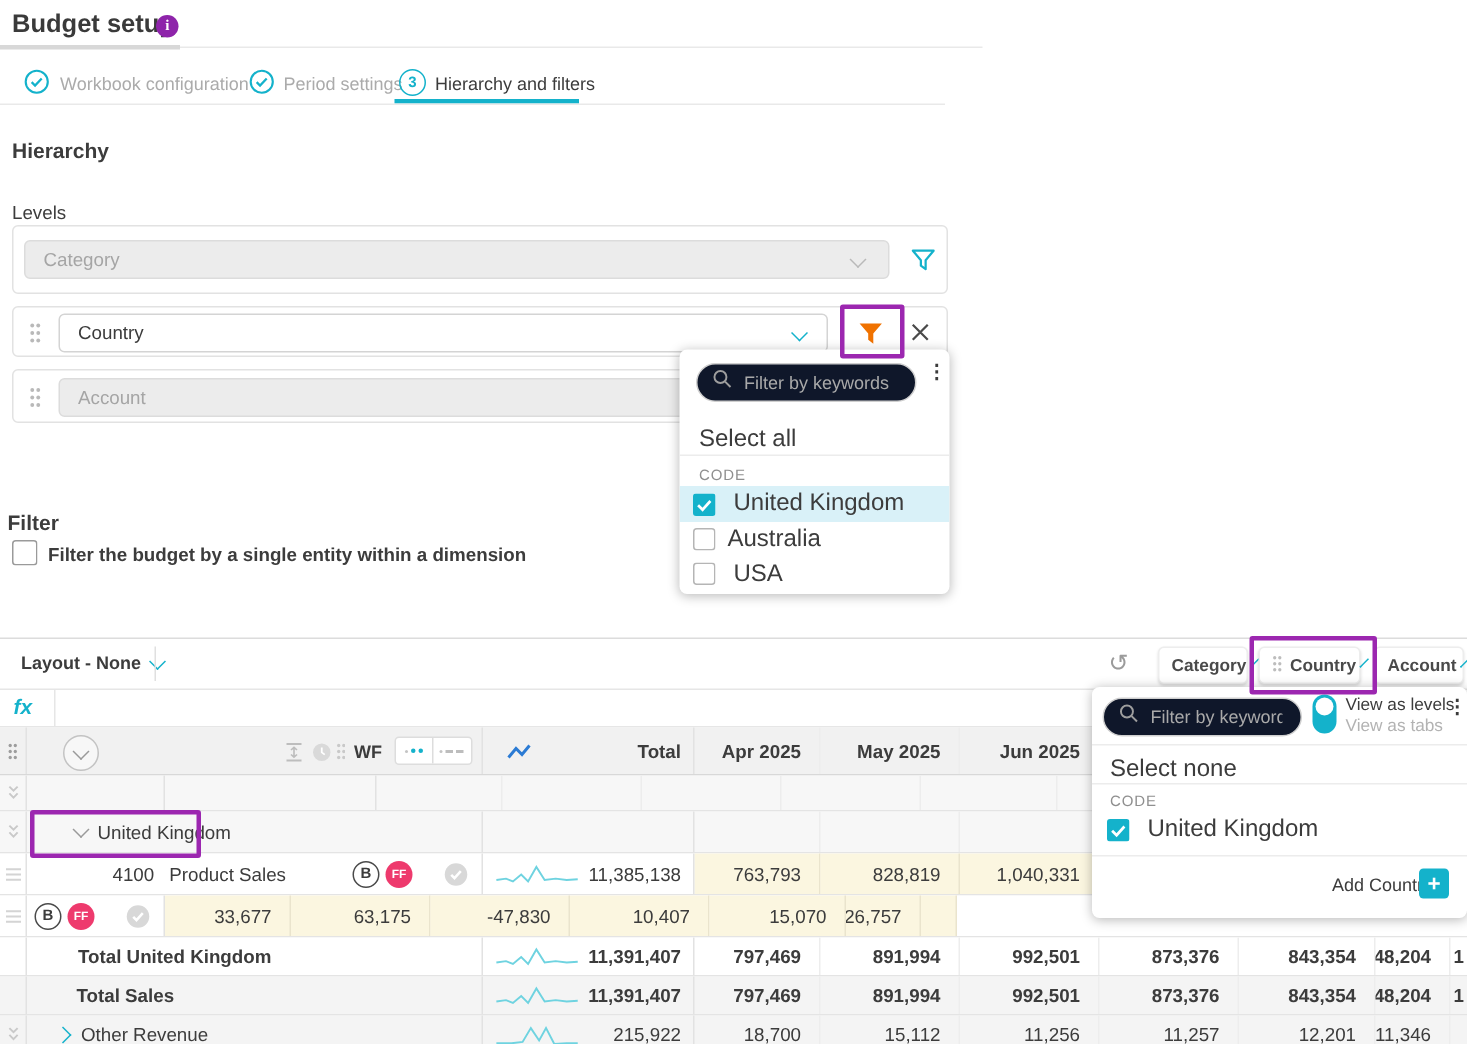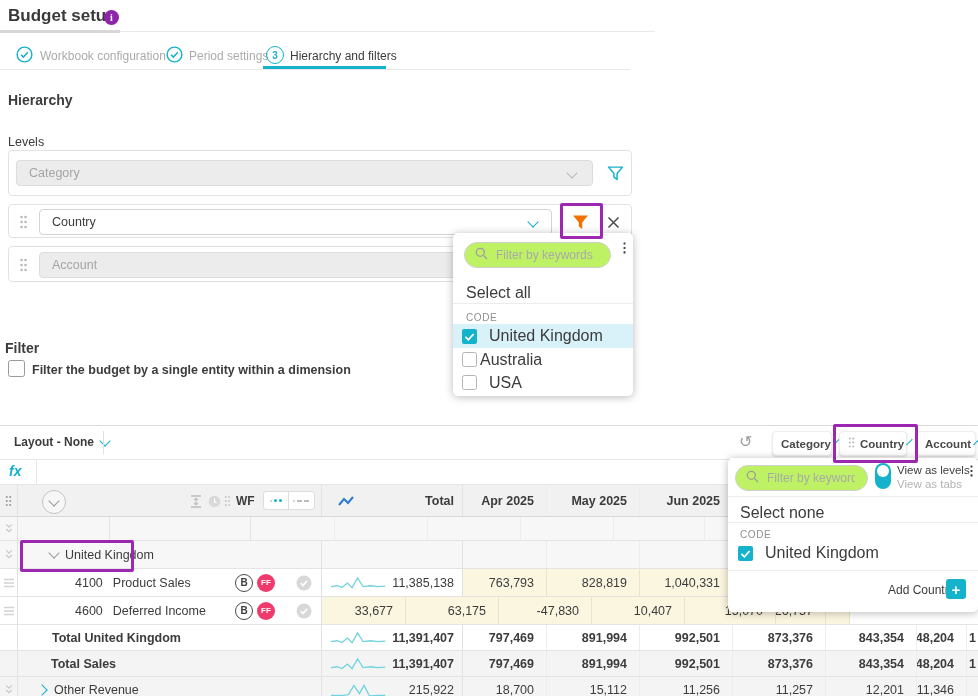--- a/index.html
+++ b/index.html
@@ -15,21 +15,21 @@
   .title{font-size:17px;font-weight:700;color:#3a3a3a;}
   .info-dot{display:inline-flex;align-items:center;justify-content:center;width:15px;height:15px;border-radius:50%;background:#8e24aa;color:#fff;font-size:10px;font-weight:700;font-family:"Liberation Serif",serif;}
   .step-label{font-size:12px;color:#ababab;}
   .step-label.active{color:#3c3c3c;}
   .step3{width:16px;height:16px;border-radius:50%;border:1.5px solid #14b2cb;color:#14b2cb;font-size:10px;font-weight:700;display:flex;align-items:center;justify-content:center;}
   .h2{font-size:14px;font-weight:700;color:#3c3c3c;}
   .lvl-wrap{position:absolute;left:8px;width:624px;border:1px solid #e2e2e2;border-radius:4px;background:#fff;box-sizing:border-box;}
   .lvl-input{position:absolute;height:26px;border:1px solid #d4d4d4;border-radius:4px;box-sizing:border-box;display:flex;align-items:center;font-size:12.5px;padding:0 12px;background:#fff;}
   .lvl-input.disabled{background:#ececec;color:#a5a5a5;border-color:#dcdcdc;}
   .popup{position:absolute;background:#fff;border-radius:5px;box-shadow:0 1px 8px rgba(0,0,0,.28);z-index:50;overflow:hidden;}
-  .search-pill{position:absolute;border:1px solid #cfcfcf;border-radius:14px;display:flex;align-items:center;gap:6px;padding:0 10px;box-sizing:border-box;background:#bef264;}
+  .search-pill{position:absolute;border:1px solid #cfcfcf;border-radius:14px;display:flex;align-items:center;gap:6px;padding:0 10px;box-sizing:border-box;background:#0f172a;}
   .search-pill input{border:none;outline:none;font-size:12px;color:#666;width:100%;background:transparent;font-family:"Liberation Sans",sans-serif;}
   .search-pill input::placeholder{color:#a9a9a9;}
   .kebab{font-size:13px;font-weight:700;color:#3c3c3c;letter-spacing:0;line-height:4px;}
   .opt-label{font-size:16px;color:#3c3c3c;}
   .group-label{font-size:10px;color:#8f8f8f;letter-spacing:.6px;}
   
   .pill{position:absolute;top:431px;height:25px;background:#fff;border:1px solid #ededed;border-radius:4px;box-shadow:0 1px 2px rgba(0,0,0,.14);display:flex;align-items:center;gap:5px;padding:0 8px;box-sizing:border-box;font-size:11.5px;font-weight:700;color:#4a4a4a;}
   .row{position:absolute;left:0;display:flex;width:991px;border-bottom:1px solid #e4e4e4;box-sizing:border-box;background:#fff;}
   .cell{box-sizing:border-box;display:flex;align-items:center;font-size:12.5px;color:#3c3c3c;overflow:hidden;}
   .c-gut{width:18px;border-right:1px solid #e2e2e2;justify-content:center;}
@@ -178,21 +178,21 @@
           </svg>
       </span>
       <span class="opt-label" style="margin-left:12px;">United Kingdom</span>
     </div>
     <div class="abs" style="left:0;top:115px;width:180px;height:23px;display:flex;align-items:center;">
       <span style="margin-left:9px;display:flex;">
         <svg width="15" height="15" viewBox="0 0 15 15">
             <rect x="0.5" y="0.5" width="14" height="14" rx="2" fill="#fff" stroke="#b5b5b5"></rect>
           </svg>
       </span>
-      <span class="opt-label" style="margin-left:3px;">Australia</span>
+      <span class="opt-label" style="margin-left:8px;">Australia</span>
     </div>
     <div class="abs" style="left:0;top:138px;width:180px;height:23px;display:flex;align-items:center;">
       <span style="margin-left:9px;display:flex;">
         <svg width="15" height="15" viewBox="0 0 15 15">
             <rect x="0.5" y="0.5" width="14" height="14" rx="2" fill="#fff" stroke="#b5b5b5"></rect>
           </svg>
       </span>
       <span class="opt-label" style="margin-left:12px;">USA</span>
     </div>
   </div>
@@ -384,24 +384,20 @@
     <div class="cell c-m m5 cream"></div>
     <div class="cell c-m m6 cream"></div>
     <div class="cell c-sliver cream"></div>
   </div>
 
   <div class="row" style="top:597px;height:28px;">
     <div class="cell c-gut">
       <svg width="10" height="10" viewBox="0 0 10 10">
           <path d="M0 1.5h10M0 5h10M0 8.5h10" stroke="#d4d4d4" stroke-width="1.3"></path>
         </svg>
-    </div>
-    <div class="cell c-lab">
-      <span style="margin-left:57px;">4600</span>
-      <span style="margin-left:10px;">Deferred Income</span>
     </div>
     <div class="cell c-bad">
       <span class="badge-b" style="margin-left:5px;">B</span>
       <span class="badge-ff" style="margin-left:4px;">FF</span>
       <span style="position:absolute;left:66px;top:6px;">
         <svg width="16" height="16" viewBox="0 0 16 16">
             <circle cx="8" cy="8" r="7.5" fill="#d8d8d8"></circle>
             <path d="M4.8 8.2l2.2 2.2 4.2-4.6" stroke="#fff" stroke-width="1.7" fill="none"></path>
           </svg>
       </span>

